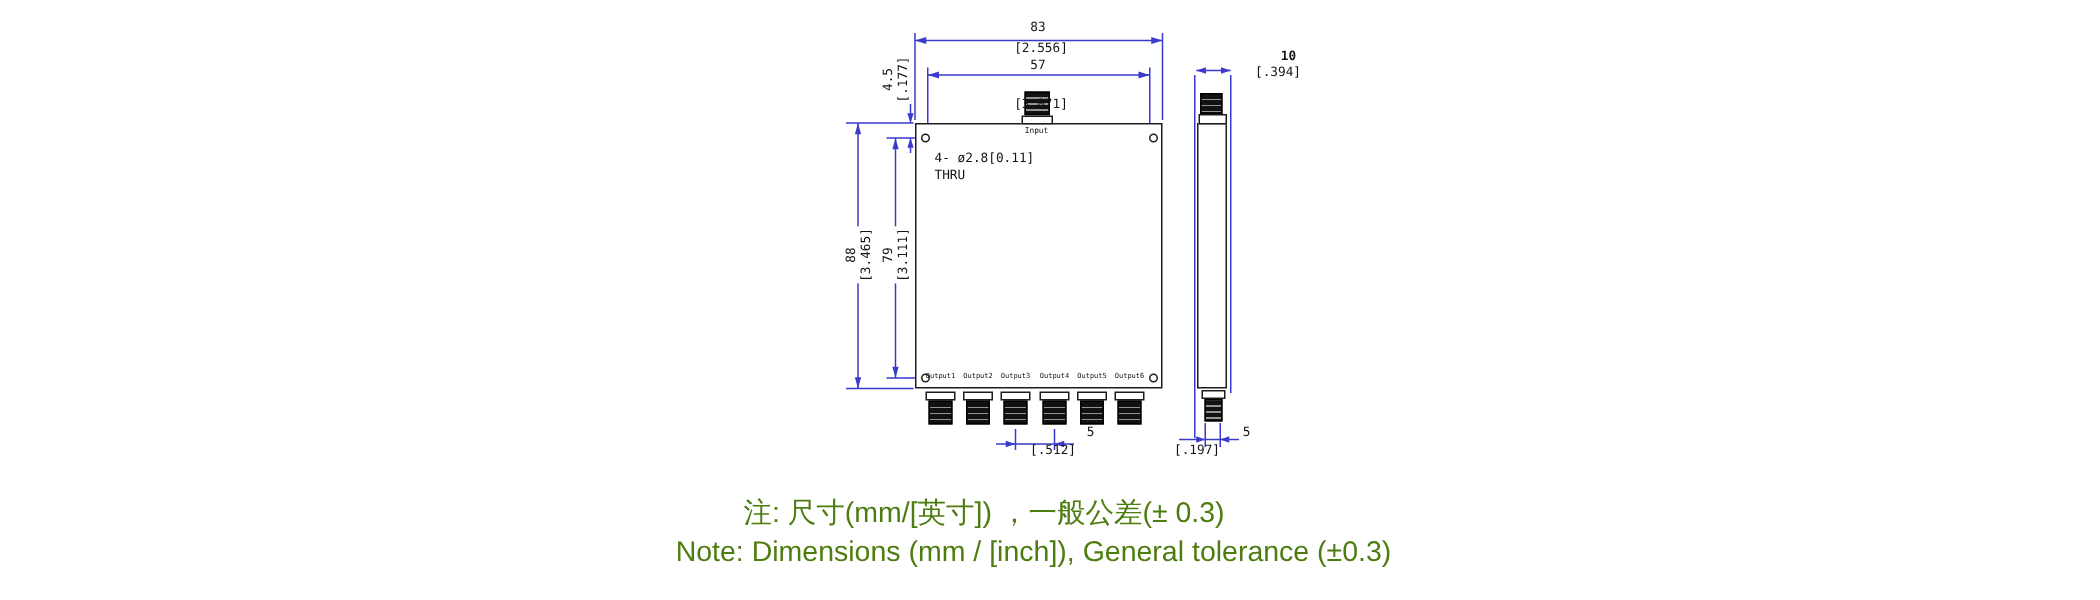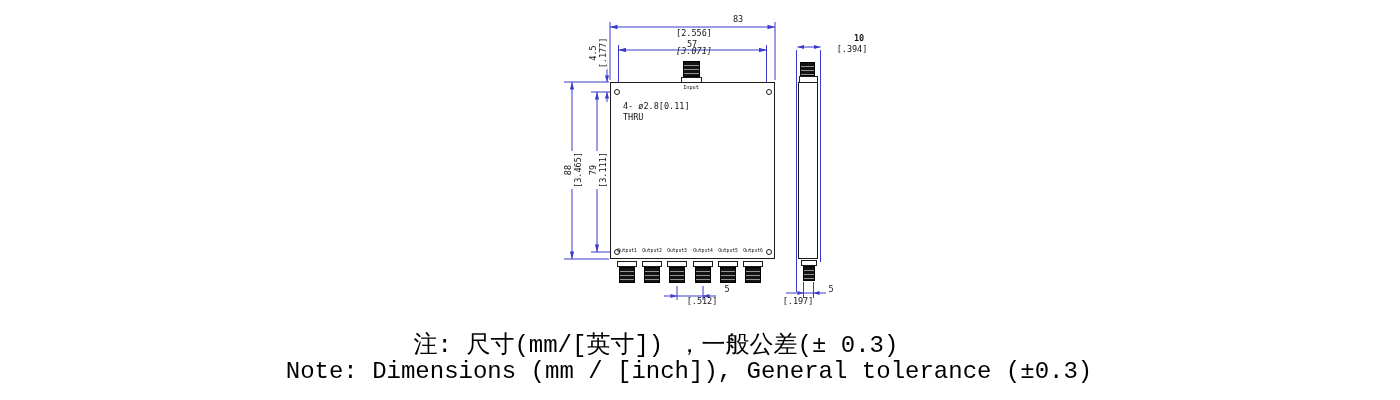--- a/index.html
+++ b/index.html
@@ -14,22 +14,22 @@
         border:1px solid #000;box-sizing:border-box;}
   .conn-flange{position:absolute;background:#fff;border:1px solid #1c1c1c;box-sizing:border-box;}
   .dim-text{position:absolute;font-size:8.5px;line-height:1;color:#141414;white-space:nowrap;
         transform:translate(-50%,-50%);}
   .dim-text.rot{transform:translate(-50%,-50%) rotate(-90deg);text-align:center;line-height:1.2;
         background:#fff;padding:0 1px;}
   .callout{position:absolute;font-size:8.5px;line-height:1;color:#141414;white-space:nowrap;}
   .tiny-label{position:absolute;font-size:9px;line-height:1;color:#111;white-space:nowrap;
         transform:translate(-50%,-50%) scale(0.52);}
   .tiny-label.input{transform:translate(-50%,-50%) scale(0.58);}
-  .note-line{position:absolute;font-family:Liberation Mono, monospace;
-        font-size:24px;line-height:1.2;color:#000000;white-space:nowrap;transform:translateX(-50%);}
+  .note-line{position:absolute;font-family:Liberation Sans, sans-serif;
+        font-size:19px;line-height:1.2;color:#4d7c0f;white-space:nowrap;transform:translateX(-50%);}
 </style>
 </head>
 <body>
 
 <div id="stage">
 
   <svg id="dim-svg" viewBox="0 0 1400 400" xmlns="http://www.w3.org/2000/svg">
     <g stroke="#3a3acc" stroke-width="1" fill="none">
 
       <path d="M610 22 V80 M775 22 V80 M610 27 H775"></path>
@@ -103,25 +103,25 @@
 
   <div class="callout" style="left:623px;top:102px;">4- ø2.8[0.11]</div>
   <div class="callout" style="left:623px;top:113px;">THRU</div>
 
   <div class="body-rect" style="left:798px;top:82px;width:20px;height:177px;"></div>
   <div class="conn-barrel" style="left:800px;top:62px;width:15px;height:14px;"></div>
   <div class="conn-flange" style="left:798.5px;top:76px;width:19px;height:7px;"></div>
   <div class="conn-flange" style="left:800.5px;top:260px;width:16px;height:6px;"></div>
   <div class="conn-barrel" style="left:802.5px;top:266px;width:12px;height:15px;"></div>
 
-  <div class="dim-text" style="left:692px;top:18.5px;margin-left:46px;">83</div>
+  <div class="dim-text" style="left:692px;top:18.5px;">83</div>
   <div class="dim-text" style="left:694px;top:33px;">[2.556]</div>
 
   <div class="dim-text" style="left:692px;top:43.5px;">57</div>
-  <div class="dim-text" style="left:694px;top:51px;font-style:italic;">[3.071]</div>
+  <div class="dim-text" style="left:694px;top:70px;">[3.071]</div>
 
   <div class="dim-text rot" style="left:597.5px;top:53px;">
     <span>4.5</span><br>
     <span>[.177]</span>
   </div>
 
   <div class="dim-text rot" style="left:572.5px;top:170px;">
     <span>88</span><br>
     <span>[3.465]</span>
   </div>

